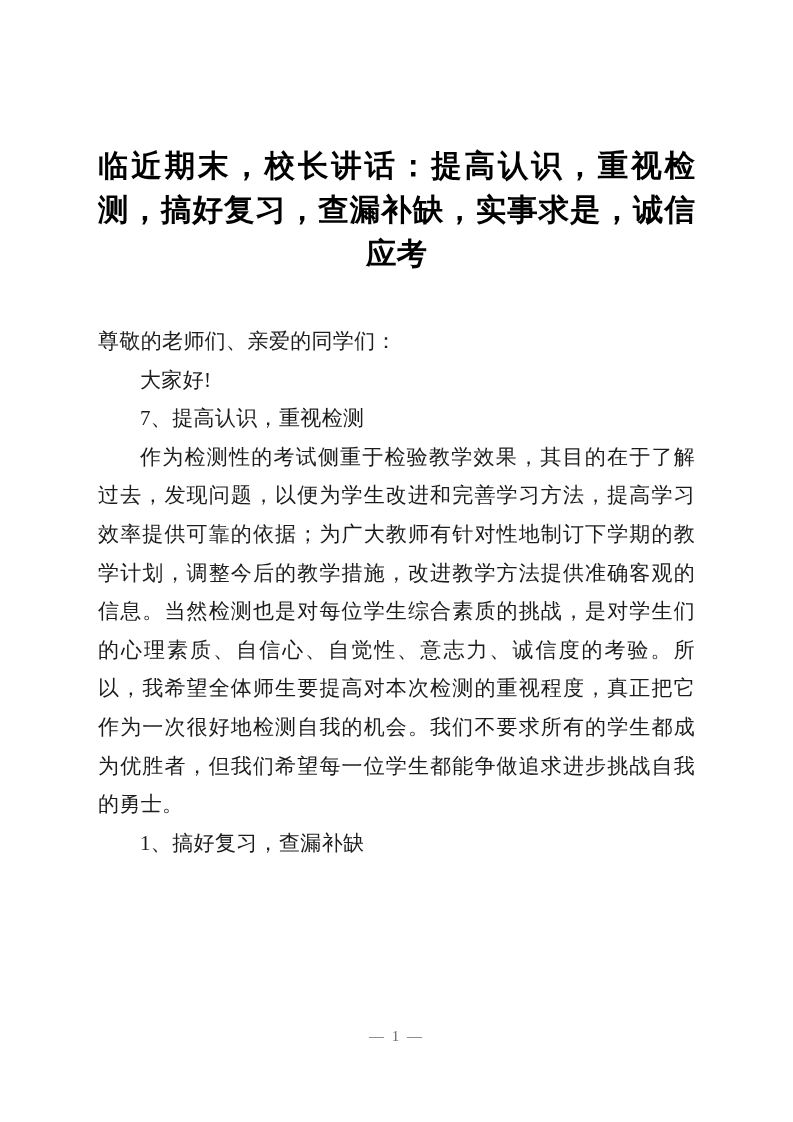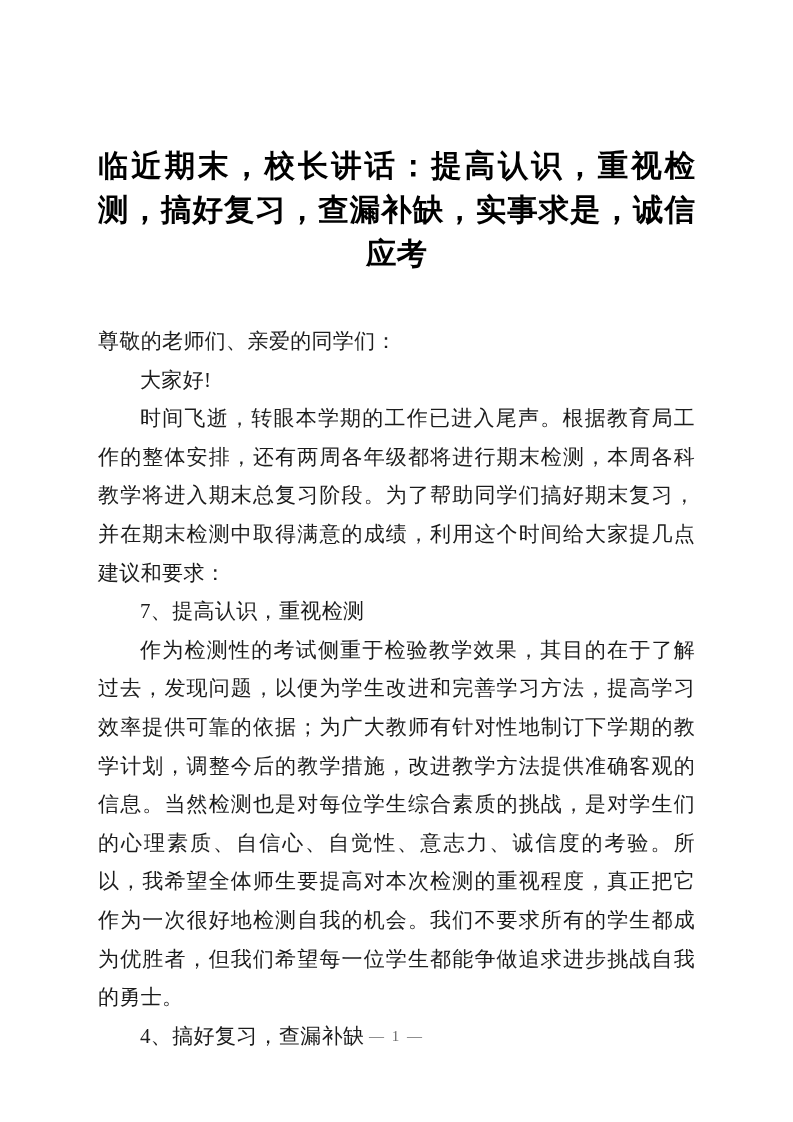--- a/index.html
+++ b/index.html
@@ -98,26 +98,25 @@
   <div class="page-body">
 
     <h1 class="doc-title">临近期末，校长讲话：提高认识，重视检测，搞好复习，查漏补缺，实事求是，诚信应考</h1>
 
     <div class="body-copy">
 
       <p class="para noindent">尊敬的老师们、亲爱的同学们：</p>
 
       <p class="para indent">大家好!</p>
 
-      <p class="para indent">时间飞逝，转眼本学期的工作已进入尾声。根据教育局工作的整体安排，还有两周各年级都将进行期末检测，本周各科教学将进入期末总复习阶段。为了帮助同学们搞好期末复习，并在期末检测中取得满意的成绩，利用这个时间给大家提几点建议和要求：</p>
 
       <p class="para indent">7、提高认识，重视检测</p>
 
       <p class="para indent">作为检测性的考试侧重于检验教学效果，其目的在于了解过去，发现问题，以便为学生改进和完善学习方法，提高学习效率提供可靠的依据；为广大教师有针对性地制订下学期的教学计划，调整今后的教学措施，改进教学方法提供准确客观的信息。当然检测也是对每位学生综合素质的挑战，是对学生们的心理素质、自信心、自觉性、意志力、诚信度的考验。所以，我希望全体师生要提高对本次检测的重视程度，真正把它作为一次很好地检测自我的机会。我们不要求所有的学生都成为优胜者，但我们希望每一位学生都能争做追求进步挑战自我的勇士。</p>
 
-      <p class="para indent">4、搞好复习，查漏补缺</p>
+      <p class="para indent">1、搞好复习，查漏补缺</p>
 
     </div>
   </div>
 
   <div class="page-footer">— 1 —</div>
 
 </div>
 
 </body></html>

